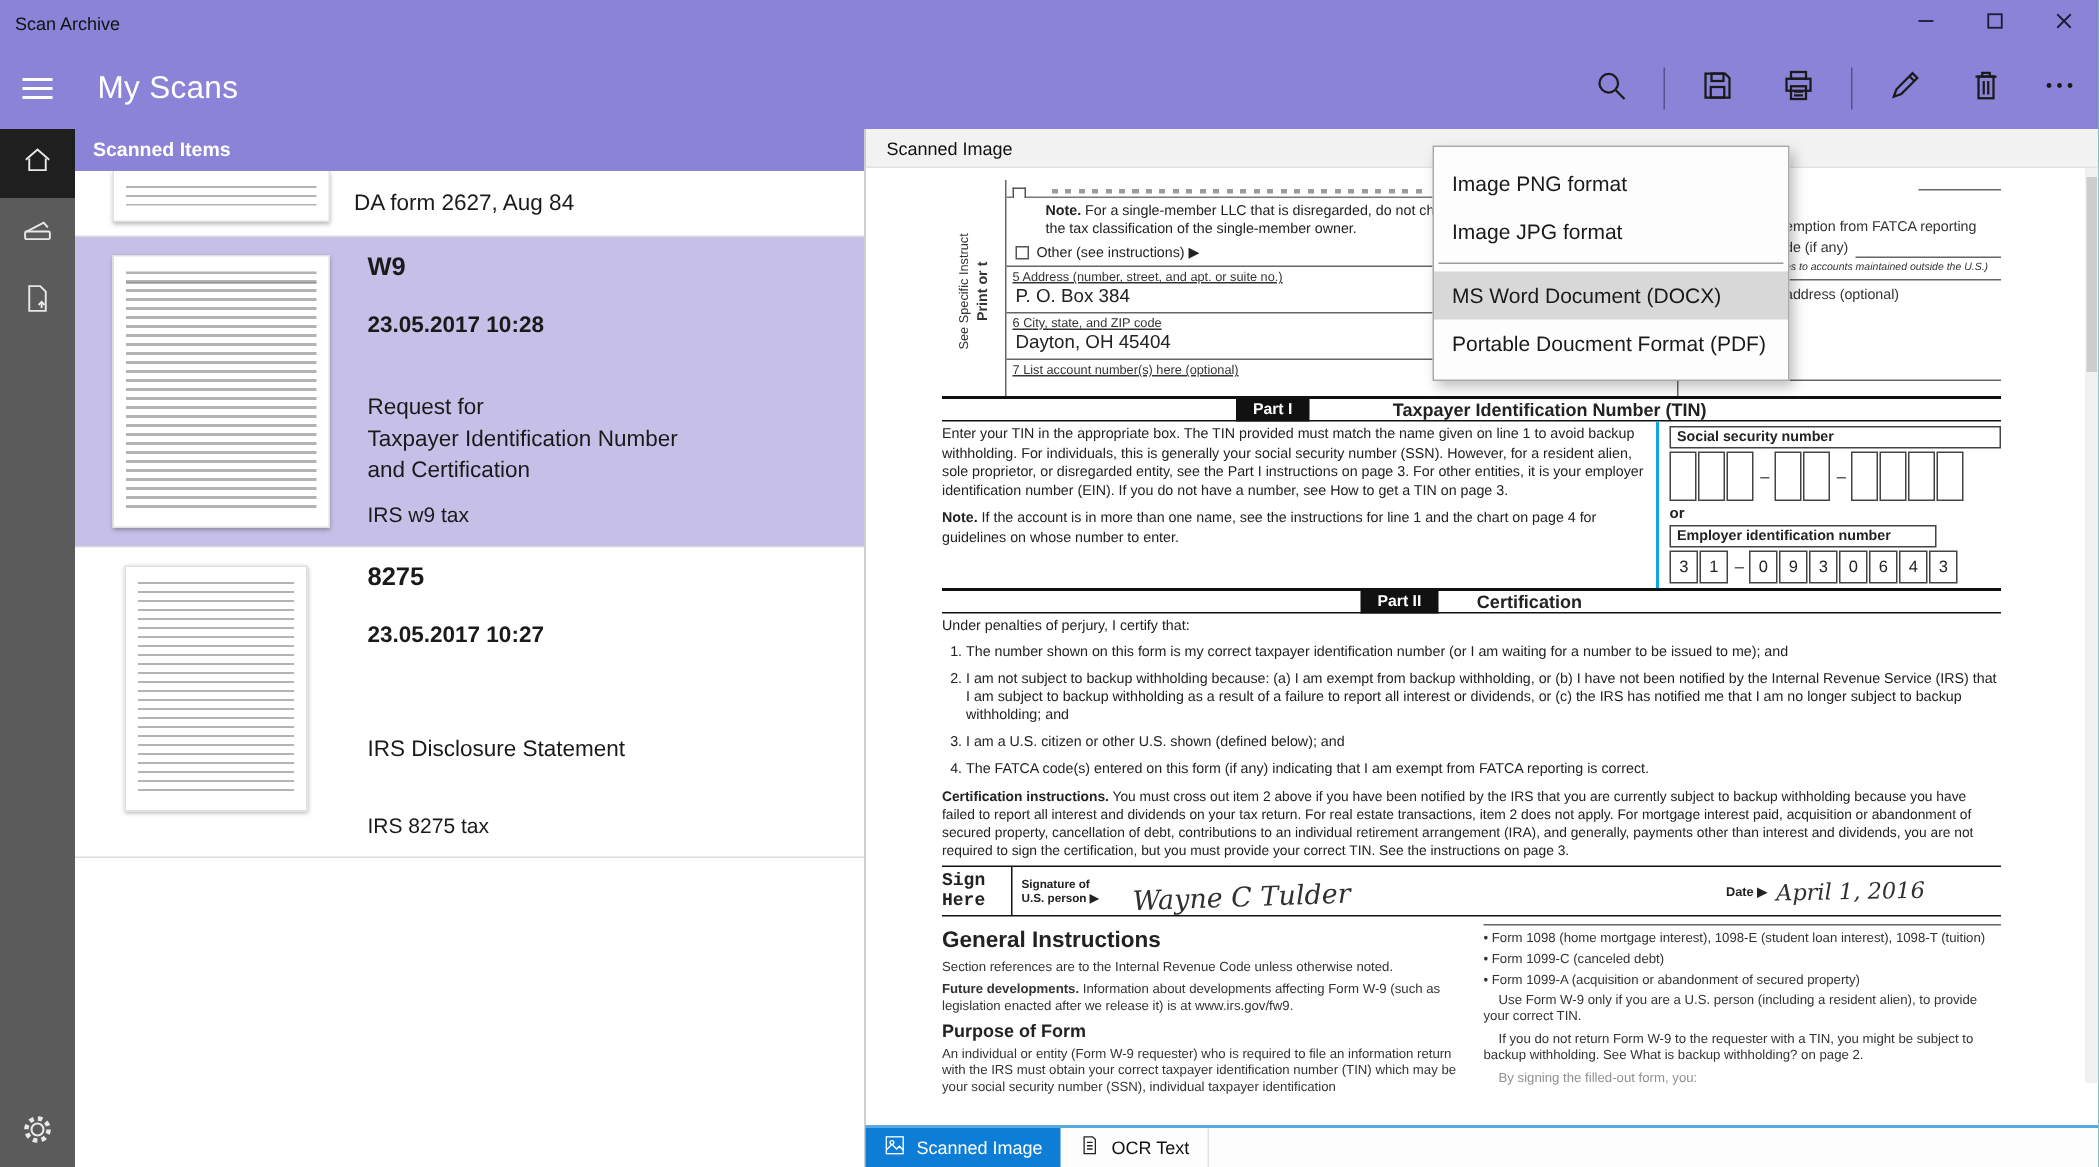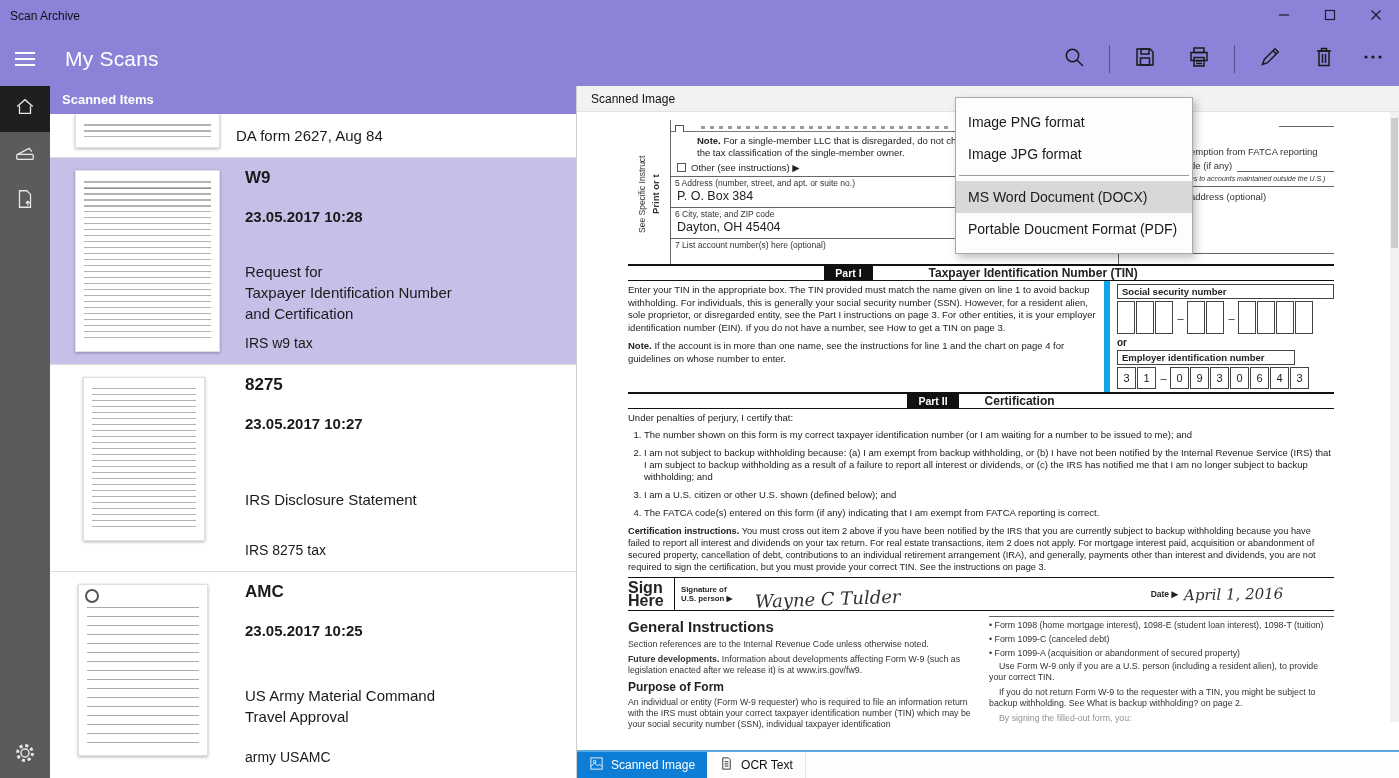--- a/index.html
+++ b/index.html
@@ -96,52 +96,52 @@
 
   .top-main { width:449px; flex:none; border-left:1px solid #666; border-right:1px solid #666; }
   .cut-row { height:12px; border-bottom:1px solid #777; position:relative; }
   .cut-box { position:absolute; left:4px; bottom:-1px; width:9px; height:7px; border:1px solid #555; border-bottom:none; background:#fff; }
   .cut-dashes { position:absolute; left:30px; bottom:2px; width:250px; height:3px;
     background:repeating-linear-gradient(90deg,#9c9c9c 0 4px,transparent 4px 9px); }
   .note-block { padding:3px 4px 2px 26px; line-height:11.5px; }
   .other-row { padding:2px 4px 3px 6px; display:flex; align-items:center; gap:5px; }
   .chk { width:9px; height:9px; border:1px solid #555; background:#fff; flex:none; }
   .frow { border-top:1px solid #666; padding:1px 4px 2px 4px; }
-  .frow-label { font-size:8.5px; color:#333; }
+  .frow-label { font-size:8.5px; color:#333;text-decoration:underline; }
   .frow-value { font-size:12.5px; color:#222; padding:1px 0 2px 2px; }
 
   .top-right { flex:1; position:relative; }
   .rule { position:absolute; height:0; border-top:1px solid #666; }
   .fatca-frag { position:absolute; left:71px; font-size:9.5px; color:#333; white-space:nowrap; }
   .fatca-small { font-size:7px; font-style:italic; }
 
   .part-header { display:flex; align-items:center; border-top:2px solid #111; border-bottom:1px solid #111; height:17px;justify-content:center; }
   .part-badge { background:#111; color:#fff; font-weight:bold; font-size:10.5px; padding:1px 11px 2px; flex:none; }
   .part-title { font-weight:bold; font-size:12px; margin-left:56px; }
 
   .part1-body { display:flex; }
   .part1-left { width:476px; flex:none; padding:3px 6px 3px 0; }
   .part1-left p { line-height:12.5px; margin-bottom:6px; }
-  .tin-col { flex:1; border-left:6px solid #0ea5e9; padding:3px 0 3px 7px; }
+  .tin-col { flex:1; border-left:2px solid #0ea5e9; padding:3px 0 3px 7px; }
   .label-box { border:1px solid #444; font-weight:bold; font-size:9.5px; padding:1px 4px; display:block; width:100%; }
   .cellrow { display:flex; align-items:center; margin-top:2px; }
   .cell { width:18px; height:33px; border:1px solid #444; background:#fff; margin-right:1px;
           display:flex; align-items:center; justify-content:center; font-size:11px; }
   .cell.short { height:22px; width:19px; }
   .dash { width:13px; text-align:center; font-size:11px; }
   .or-label { font-weight:bold; font-size:10px; margin:3px 0 2px; }
 
   .part2-body { padding-top:3px; }
   .part2-body p { line-height:12px; }
   .cert-list { margin:5px 0 0 4px; padding-left:12px; }
   .cert-list li { line-height:12px; margin-bottom:6px; font-size:9.5px; }
   .cert-inst { line-height:11px; font-size:9.2px; margin-top:1px; }
 
   .sign-row { display:flex; align-items:center; border-top:1.5px solid #111; border-bottom:1px solid #111; height:34px; margin-top:4px; }
-  .sign-here { width:46px; flex:none; font-weight:bold; font-size:16px; line-height:13px; white-space:pre-line; }
+  .sign-here { width:46px; flex:none; font-weight:bold; font-size:12px; line-height:13px; white-space:pre-line;font-family:Liberation Mono, monospace; }
   .sign-div { border-left:1px solid #111; align-self:stretch; }
   .sig-label { width:72px; flex:none; font-size:7.8px; font-weight:bold; line-height:9px; white-space:pre-line; padding-left:6px; }
   .cursive { font-family:"DejaVu Serif", serif; font-style:italic; color:#30302e; }
   .signature { font-size:18px; flex:1; transform:rotate(-2deg); padding-left:8px; white-space:nowrap; }
   .date-label { font-size:8.5px; font-weight:bold; flex:none; margin-right:6px; }
   .date-value { font-size:15px; width:150px; flex:none; transform:rotate(-1deg); }
 
   .gen { display:flex; gap:16px; margin-top:5px; }
   .gen-col { width:345px; flex:none; font-size:8.8px; }
   .gen h1 { font-size:15px; margin:2px 0 4px; }
@@ -301,35 +301,20 @@
         <div class="item-text">
           <div class="item-title">8275</div>
           <div class="item-date">23.05.2017 10:27</div>
           <div class="item-desc-slot">
               <div class="item-desc">IRS Disclosure Statement</div>
             </div>
           <div class="item-tags">IRS 8275 tax</div>
         </div>
       </div>
 
-      <div class="scan-item">
-        <div class="thumb tamc">
-          <div class="thumb-seal"></div>
-          <div class="thumb-lines sparse" style="top:22px"></div>
-        </div>
-        <div class="item-text">
-          <div class="item-title">AMC</div>
-          <div class="item-date">23.05.2017 10:25</div>
-          <div class="item-desc-slot">
-              <div class="item-desc">US Army Material Command
-Travel Approval</div>
-            </div>
-          <div class="item-tags">army USAMC</div>
-        </div>
-      </div>
 
     </div>
   </div>
 
   <div class="preview">
     <div class="preview-header">Scanned Image</div>
 
     <div class="doc-area">
       <div class="w9">
 

